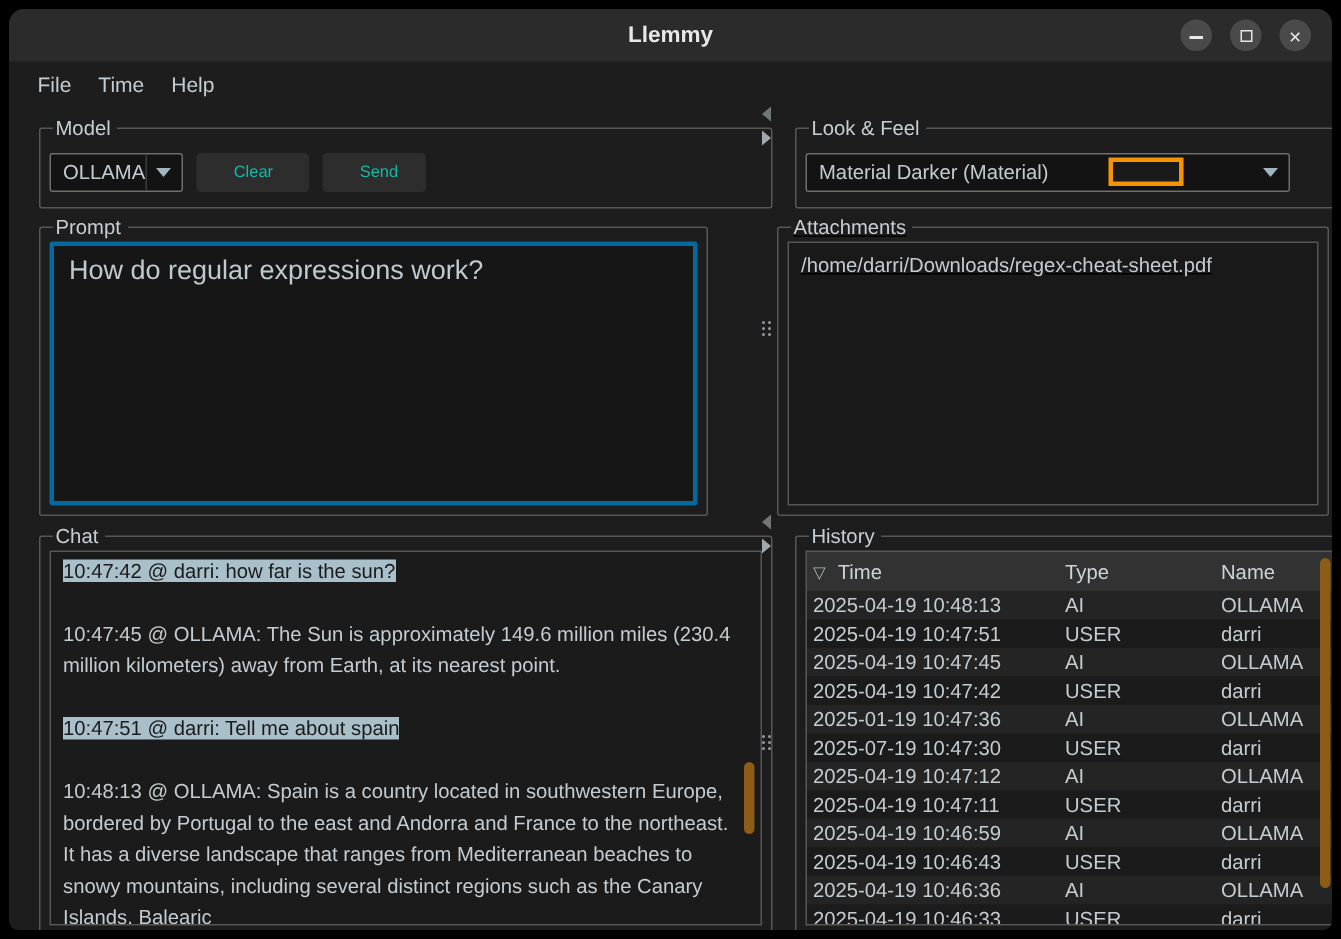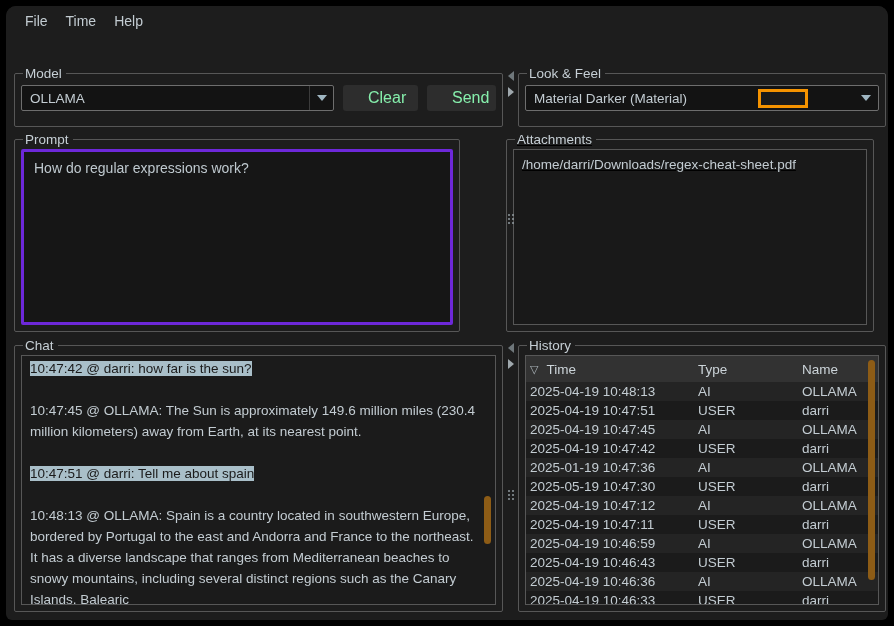--- a/index.html
+++ b/index.html
@@ -18,22 +18,22 @@
     align-items:center;justify-content:center;cursor:default;}
   .glyph-min{width:9px;height:2px;background:#e8e8e8;margin-top:3px;}
   .glyph-max{width:8px;height:8px;border:1.5px solid #e8e8e8;}
   .glyph-close{color:#e8e8e8;font-size:14px;line-height:14px;}
 
   
   .menubar{height:29px;display:flex;align-items:center;padding-left:10px;background:#1d1d1d;}
   .menu-item{color:#c3ccd2;font-size:14px;padding:3px 9px;}
 
   
-  fieldset{position:absolute;border:1px solid #575757;border-radius:2px;margin:0;
-    padding:2px 6px 6px 6px;display:flex;flex-direction:column;}
+  fieldset{position:absolute;border:1px solid #575757;border-radius:2px;margin:12px;
+    padding:2px 6px 6px 6px;display:flex;}
   legend{padding:0 4px 0 2px;margin-left:2px;font-size:13.5px;color:#c6cfd5;}
 
   .fs-model{left:8px;top:60px;width:489px;height:61px;}
   .fs-lookfeel{left:512px;top:60px;width:368px;height:61px;}
   .fs-prompt{left:8px;top:126px;width:446px;height:200px;}
   .fs-attach{left:500px;top:126px;width:368px;height:200px;text-decoration:underline;}
   .fs-chat{left:8px;top:332px;width:489px;height:274px;}
   .fs-history{left:512px;top:332px;width:368px;height:274px;}
 
   
@@ -42,28 +42,28 @@
     display:flex;align-items:center;color:#c3ccd2;font-size:13.5px;overflow:hidden;}
   .combo .combo-text{flex:1;padding-left:8px;white-space:nowrap;}
   .combo .arrow-zone{width:24px;height:100%;display:flex;align-items:center;justify-content:center;
     border-left:1px solid #3c3c3c;}
   .tri-down{width:0;height:0;border-left:5px solid transparent;border-right:5px solid transparent;
     border-top:6px solid #9fb6c2;}
   .combo-model{flex:1;}
   .combo-lf{width:100%;gap:40px;}
   .combo-lf .arrow-zone{border-left:none;}
   .swatch{width:50px;height:19px;border:3px solid #f59300;background:#1a1a1a;margin-right:6px;}
-  .btn{height:26px;background:#2d2d2d;border:none;border-radius:3px;color:#86efac;
-    font-size:16px;font-family:inherit;padding:0 25px;}
+  .btn{height:26px;background:#2d2d2d;border:none;border-radius:3px;color:#14b8a6;
+    font-size:11px;font-family:inherit;padding:0 25px;}
   .btn-clear{width:75px;}
   .btn-send{width:69px;}
 
   
-  .prompt-box{flex:1;width:100%;border:3px solid #6d28d9;border-radius:2px;background:#161616;
-    color:#bfc9cf;font-size:14px;padding:6px 10px;line-height:20px;overflow:hidden;}
+  .prompt-box{flex:1;width:100%;border:3px solid #0369a1;border-radius:2px;background:#161616;
+    color:#bfc9cf;font-size:18px;padding:6px 10px;line-height:20px;overflow:hidden;}
 
   
   .list-box{flex:1;width:100%;border:1px solid #575757;background:#191919;
     color:#c3ccd2;font-size:13.5px;padding:5px 8px;overflow:hidden;}
   .attach-item{line-height:20px;white-space:nowrap;}
 
   
   .chat-box{flex:1;width:100%;border:1px solid #575757;background:#1b1b1b;position:relative;overflow:hidden;}
   .chat-text{position:absolute;inset:0;padding:2px 20px 0 8px;color:#c3ccd2;font-size:13.5px;
     line-height:21px;overflow:hidden;}
@@ -100,20 +100,34 @@
     border-left:6px solid #9fa8ad;}
   .grip-wrap{flex:1;display:flex;align-items:center;justify-content:center;}
   .grip{width:2px;height:2px;background:#909a9f;border-radius:50%;margin-right:4px;
     box-shadow:4px 0 0 #909a9f,0 4px 0 #909a9f,4px 4px 0 #909a9f,0 8px 0 #909a9f,4px 8px 0 #909a9f;}
 </style>
 </head>
 <body>
 
 <div class="window">
 
+  <div class="titlebar">
+    <div class="title">Llemmy</div>
+    <div class="controls">
+      <div class="wbtn">
+        <span class="glyph-min"></span>
+      </div>
+      <div class="wbtn">
+        <span class="glyph-max"></span>
+      </div>
+      <div class="wbtn">
+        <span class="glyph-close">×</span>
+      </div>
+    </div>
+  </div>
 
   <div class="menubar">
     <span class="menu-item">File</span>
     <span class="menu-item">Time</span>
     <span class="menu-item">Help</span>
   </div>
 
   <fieldset class="fs-model">
     <legend>Model</legend>
     <div class="row">
@@ -197,21 +211,21 @@
             <div class="tcell c0">2025-04-19 10:47:42</div>
             <div class="tcell c1">USER</div>
             <div class="tcell c2">darri</div>
           </div>
           <div class="trow">
             <div class="tcell c0">2025-01-19 10:47:36</div>
             <div class="tcell c1">AI</div>
             <div class="tcell c2">OLLAMA</div>
           </div>
           <div class="trow">
-            <div class="tcell c0">2025-05-19 10:47:30</div>
+            <div class="tcell c0">2025-07-19 10:47:30</div>
             <div class="tcell c1">USER</div>
             <div class="tcell c2">darri</div>
           </div>
           <div class="trow">
             <div class="tcell c0">2025-04-19 10:47:12</div>
             <div class="tcell c1">AI</div>
             <div class="tcell c2">OLLAMA</div>
           </div>
           <div class="trow">
             <div class="tcell c0">2025-04-19 10:47:11</div>

